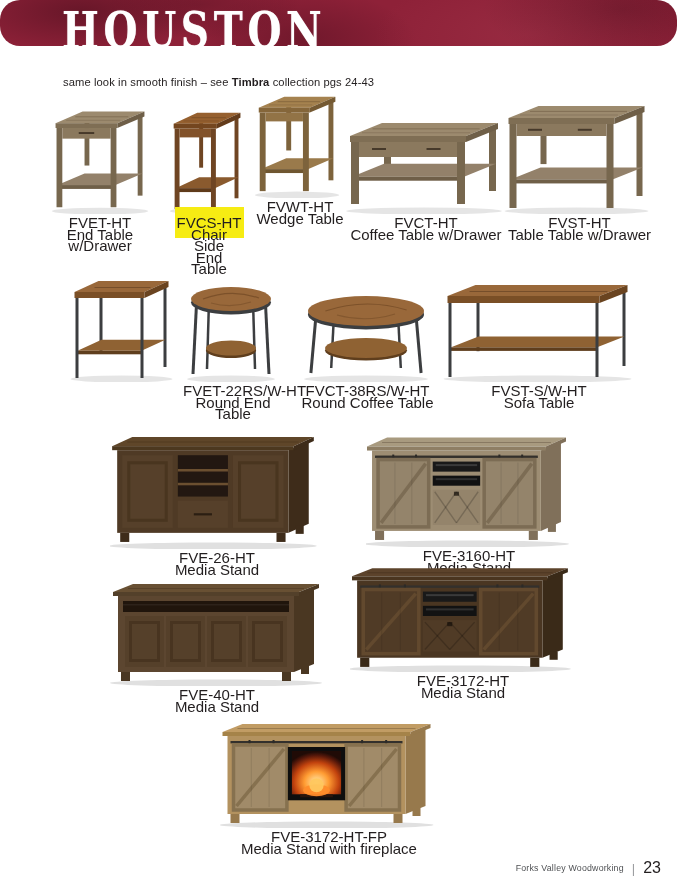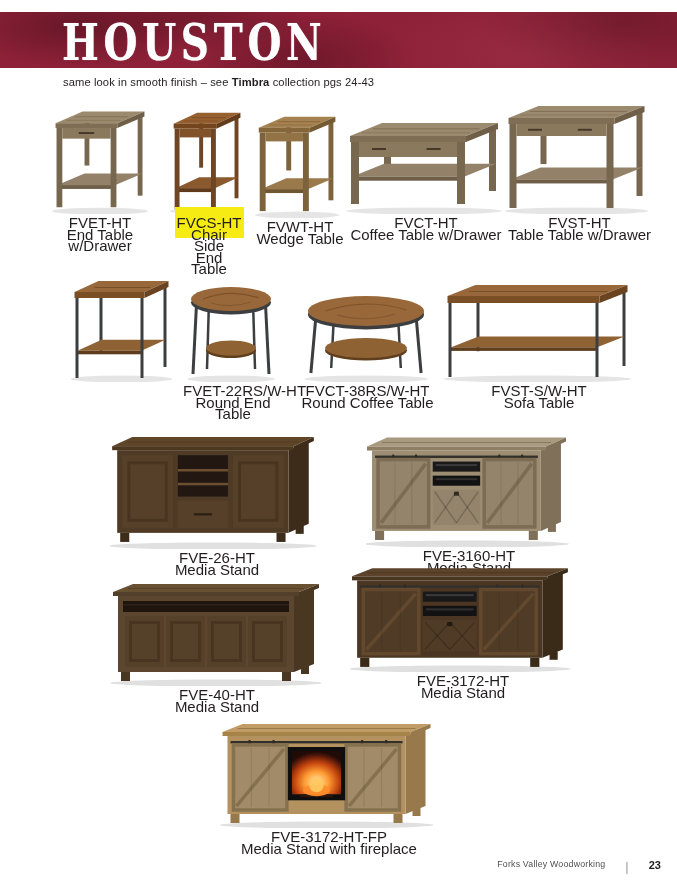--- a/index.html
+++ b/index.html
@@ -1,42 +1,42 @@
 <!DOCTYPE html>
 <html><head>
 <meta charset="utf-8">
 <style>
   html,body{margin:0;padding:0}
   body{width:677px;height:883px;background:#ffffff;position:relative;overflow:hidden;
        font-family:"Liberation Sans",sans-serif;color:#221e1f}
-  .banner{position:absolute;left:0;top:12px;width:677px;height:56px;
+  .banner{position:absolute;left:0;top:0;width:677px;height:46px;
     background:
       radial-gradient(ellipse 180px 60px at 12% 25%, rgba(40,5,15,.38), transparent 70%),
       radial-gradient(ellipse 220px 90px at 78% 75%, rgba(200,90,110,.16), transparent 70%),
       radial-gradient(ellipse 160px 70px at 45% 85%, rgba(50,5,18,.32), transparent 70%),
       radial-gradient(ellipse 200px 80px at 92% 20%, rgba(55,8,20,.32), transparent 70%),
       radial-gradient(ellipse 140px 50px at 30% 10%, rgba(60,10,22,.28), transparent 70%),
-      #8e2138;}
+      #8e2138; border-radius: 20px;}
   .banner-title{position:absolute;left:62px;top:0;margin:0;line-height:62px;
     font-family:"DejaVu Serif",serif;font-weight:bold;font-size:50px;color:#ffffff;
     letter-spacing:6px;transform:scaleX(.78);transform-origin:left center;
     text-shadow:0 0 1px rgba(255,255,255,.6)}
   .subtitle{position:absolute;left:63px;top:76px;font-size:11.2px;letter-spacing:.1px}
   .subtitle b{font-weight:bold}
   .card{position:absolute;text-align:center}
   .ill{width:100%;display:flex;align-items:flex-end;justify-content:center}
   .ill svg{display:block}
   .lbl{margin-top:3px;font-size:15px;line-height:11.5px;color:#221e1f}
   .code{white-space:nowrap}
   .hl{background:#f6ec13;padding:7px 2px}
   .narrow .nm{max-width:58px;margin:0 auto}
-  .footer{position:absolute;right:16px;top:859px;display:flex;align-items:flex-start;gap:20px}
+  .footer{position:absolute;right:16px;top:859px;display:flex;align-items:center;gap:8px}
   .brand{font-size:8.8px;color:#4f5154;letter-spacing:.2px}
   .fdiv{color:#9b9da0;font-size:13px;font-weight:300}
-  .pageno{font-size:11px;font-weight:bold;color:#221e1f}
+  .pageno{font-size:16px;font-weight:normal;color:#221e1f}
 </style>
 </head>
 <body>
 
 <div class="banner">
   <h1 class="banner-title">HOUSTON</h1>
 </div>
 
 <div class="subtitle"><span>same look in smooth finish – see </span><b>Timbra</b><span> collection pgs 24-43</span></div>
 
@@ -80,21 +80,21 @@
         <line x1="14" y1="17.25" x2="50" y2="17.25" stroke="rgba(60,40,20,0.18)" stroke-width="1"></line>
         <rect x="4" y="20" width="44" height="5" fill="#74461f"></rect>
         <polygon points="48,20 72,9 72,14 48,25" fill="#643c1b"></polygon>
       </svg>
     </div>
   <div class="lbl">
       <div class="code"><span class="hl">FVCS-HT</span></div>
   <div class="nm">Chair Side End Table</div>
     </div>
 </div>
-<div class="card" style="left:250px;top:108px;width:100px">
+<div class="card" style="left:250px;top:88px;width:100px">
   <div class="ill" style="height:110px">
       <svg viewBox="0 0 92 112" width="100%" height="100%" preserveAspectRatio="xMidYMax meet">
         <ellipse cx="43" cy="109" rx="43" ry="3.5" fill="rgba(0,0,0,0.10)"></ellipse>
         <rect x="75" y="14" width="5" height="80" fill="#7d633c"></rect>
         <rect x="32" y="14" width="5" height="49.6" fill="#7d633c"></rect>
         <polygon points="6,82.6 32,71.6 80,71.6 54,82.6" fill="#9a7a4b"></polygon>
         <rect x="6" y="82.6" width="48" height="4" fill="#6f5630"></rect>
         <rect x="5" y="25" width="6" height="80" fill="#7d633c"></rect>
         <rect x="49" y="25" width="6" height="80" fill="#7d633c"></rect>
         <rect x="11" y="25" width="38" height="9" fill="#927346"></rect>

